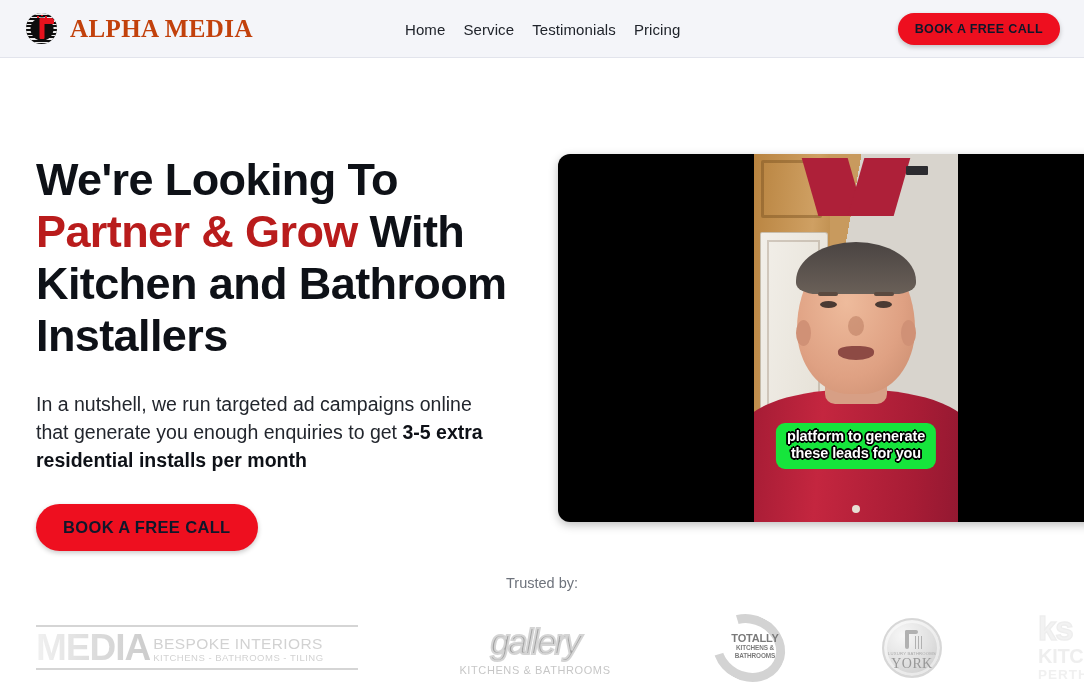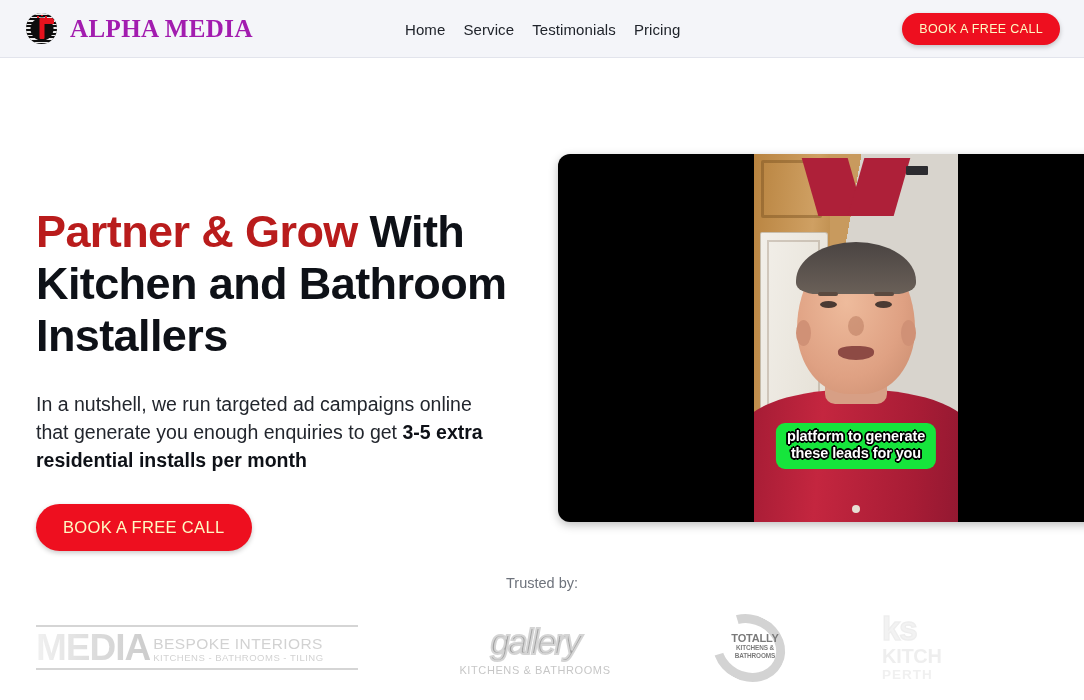--- a/index.html
+++ b/index.html
@@ -51,39 +51,39 @@
   }
   .brand-mark .spark {
     position:absolute; left:11px; top:2px;
     width:11px; height:5px;
     background:radial-gradient(circle 1px at 1px 2px,#e4121d 99%,transparent),
                radial-gradient(circle 1px at 5px 0px,#e4121d 99%,transparent),
                radial-gradient(circle 1px at 9px 2px,#e4121d 99%,transparent);
   }
   .brand-name {
     font-family:"Liberation Serif", serif;
-    font-size:25px; font-weight:700; letter-spacing:.4px; color:#a21caf;
+    font-size:25px; font-weight:700; letter-spacing:.4px; color:#c2410c;
     white-space:nowrap;
   }
 
   .nav {
     position:absolute; left:405px; top:0; height:58px;
     display:flex; align-items:center; gap:18px;
   }
   .nav a {
     font-size:15px; color:#20242b; text-decoration:none;
     letter-spacing:.1px; white-space:nowrap;
   }
 
   .btn-red {
     background:#ee0f1f;
-    color:#fef9c3;
+    color:#0f172a;
     border:none;
     border-radius:24px;
-    font-weight:400;
+    font-weight:700;
     letter-spacing:.35px;
     cursor:pointer;
     font-family:"Liberation Sans", sans-serif;
     box-shadow:0 2px 5px rgba(0,0,0,.22);
     white-space:nowrap;
   }
   .header-cta {
     position:absolute; right:24px; top:13px;
     height:32px; padding:0 17px; font-size:12.5px;
   }
@@ -366,21 +366,21 @@
     <a href="#">Pricing</a>
   </div>
 
   <button class="btn-red header-cta">BOOK A FREE CALL</button>
 </div>
 
 <div class="hero">
 
   <div class="hero-left">
     <h1 class="headline">
-      <br>
+      <span>We're Looking To</span><br>
       <span class="accent">Partner &amp; Grow</span><span> With</span><br>
       <span>Kitchen and Bathroom</span><br>
       <span>Installers</span>
     </h1>
 
     <p class="sub">
       <span>In a nutshell, we run targeted ad campaigns online that generate you enough enquiries to get </span><b>3-5 extra residential installs per month</b>
     </p>
 
     <button class="btn-red hero-cta">BOOK A FREE CALL</button>
@@ -441,20 +441,28 @@
 
     <div class="logo lg-totally">
       <div class="ring"></div>
       <div class="txt">
         <div class="t1">TOTALLY</div>
         <div class="t2">KITCHENS &amp;</div>
         <div class="t2">BATHROOMS</div>
       </div>
     </div>
 
+    <div class="logo lg-york">
+      <div class="coin"></div>
+      <div class="tap">
+          <span class="shower"></span>
+        </div>
+      <div class="tiny">LUXURY BATHROOMS</div>
+      <div class="name">YORK</div>
+    </div>
 
     <div class="logo lg-ks">
       <div class="ks">ks</div>
       <div class="k2">KITCH</div>
       <div class="k3">PERTH</div>
     </div>
 
   </div>
 </div>
 

